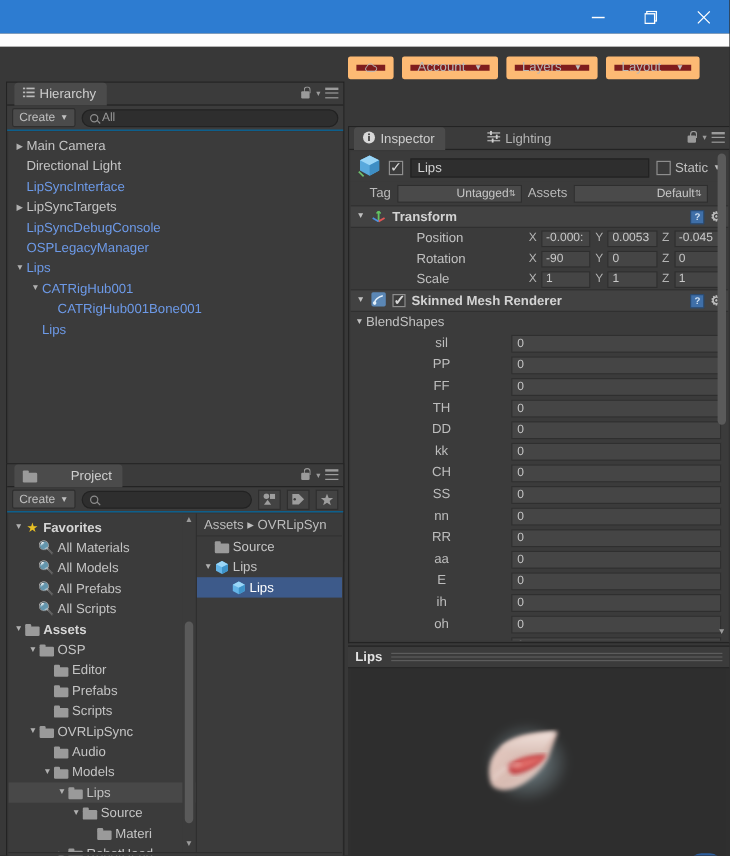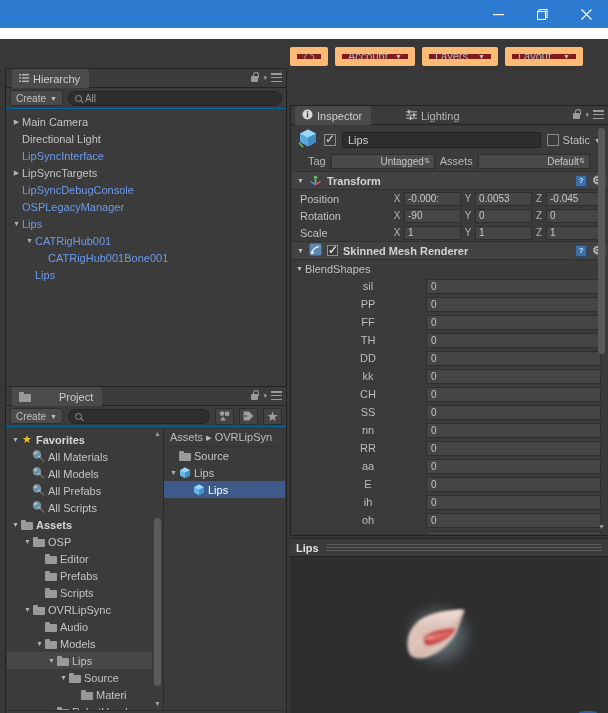--- a/index.html
+++ b/index.html
@@ -115,21 +115,21 @@
 
   .comp-hdr { height:19px; display:flex; align-items:center; gap:5px; padding:0 5px;
     background:#424242; border-top:1px solid #303030; border-bottom:1px solid #303030;
     font-size:11px; font-weight:bold; color:#d3d3d3; }
   .comp-hdr .right { margin-left:auto; display:flex; gap:5px; align-items:center; }
   .help-i { width:12px; height:12px; background:#3f6fa8; border:1px solid #2a4a70; color:#cfe0f2;
     font-size:8px; display:flex; align-items:center; justify-content:center; border-radius:1px; }
   .gear { color:#bdbdbd; font-size:11px; }
 
   .prow { height:17px; display:flex; align-items:center; font-size:11px; color:#c1c1c1; padding:0 4px 0 8px; }
-  .plabel { width:92px; flex:none; }
+  .plabel { width:92px; flex:none;margin-left:47px; }
   .vec { flex:1; display:flex; align-items:center; gap:2px; }
   .vec .ax { width:10px; text-align:center; color:#b4b4b4; font-size:10px; flex:none; }
   .field { flex:1; height:14px; background:#454545; border:1px solid #2e2e2e; color:#c9c9c9;
     font-size:10px; display:flex; align-items:center; padding:0 3px; overflow:hidden; white-space:nowrap; }
 
   .bs-title { height:17px; display:flex; align-items:center; font-size:11px; color:#c1c1c1; padding:0 4px; gap:2px; }
   .bs-row { height:18px; display:flex; align-items:center; font-size:11px; color:#bdbdbd; padding:0 6px 0 24px; gap:6px; }
   .bs-row .nm { width:104px; flex:none;text-align:center; }
   .bs-row .fld { flex:1; height:15px; background:#454545; border:1px solid #2f2f2f; color:#c6c6c6;
     font-size:10px; display:flex; align-items:center; padding:0 4px; }

